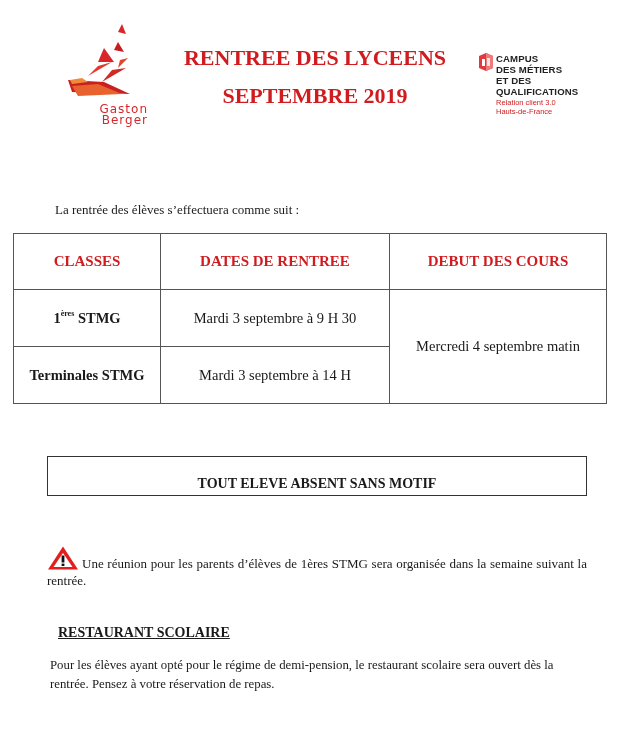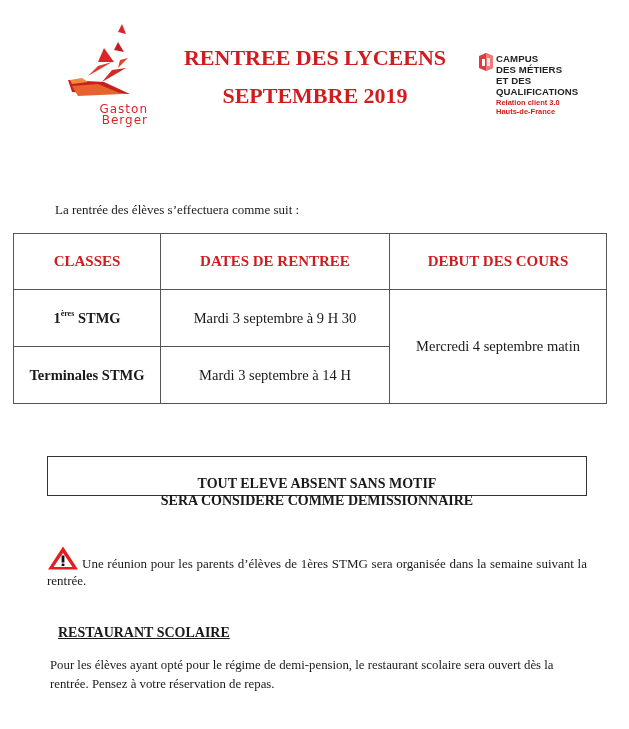--- a/index.html
+++ b/index.html
@@ -3,21 +3,21 @@
 <meta charset="utf-8">
 <style>
   html, body { margin:0; padding:0; background:#fff; }
   body { width:629px; height:729px; position:relative; overflow:hidden; font-family:"Liberation Serif", serif; color:#1a1a1a; }
   .abs { position:absolute; }
   .logo-left { left:58px; top:22px; width:90px; height:110px; }
   .logo-left .name { position:absolute; left:0; width:90px; text-align:right; font-family:"DejaVu Sans", sans-serif; color:#d8262b; font-size:12px; letter-spacing:1px; line-height:10px; }
   .title { left:150px; width:330px; text-align:center; color:#d01c1f; font-weight:bold; font-size:22px; line-height:24px; }
   .logo-right { left:477px; top:52px; width:130px; height:80px; }
   .campus-text { position:absolute; left:19px; top:1px; font-family:"Liberation Sans", sans-serif; font-size:9.6px; line-height:11px; color:#222; font-weight:bold; letter-spacing:0.1px; }
-  .campus-sub { position:absolute; left:19px; font-family:"Liberation Sans", sans-serif; font-size:7.5px; line-height:9px; color:#d01c1f; font-weight:bold; }
+  .campus-sub { position:absolute; left:19px; font-family:"Liberation Sans", sans-serif; font-size:7.5px; line-height:9px; color:#d01c1f; font-weight:normal; }
   .intro { left:55px; top:202px; font-size:13px; }
   table.sched { position:absolute; left:13px; top:233px; width:594px; border-collapse:collapse;border-radius:22px; }
   table.sched td, table.sched th { border:1.3px solid #555; text-align:center; vertical-align:middle; padding:0; }
   table.sched th { height:55px; color:#d01c1f; font-size:15px; font-weight:bold; }
   table.sched td { height:56px; font-size:14.5px; }
   .c1 { width:146px; } .c2 { width:228px; }
   .cls { font-weight:bold; }
   .cls sup { font-size:8px; vertical-align:7px; }
   .warnbox { left:47px; top:456px; width:540px; height:40px; border:1.6px solid #333; text-align:center; font-weight:bold; font-size:14px; line-height:17px; padding-top:18px; box-sizing:border-box; }
   .warnbox .ln { display:block; }
@@ -81,21 +81,20 @@
   </tr>
   <tr>
     <td class="cls"><span>Terminales STMG</span></td>
     <td>Mardi 3 septembre à 14 H</td>
   </tr>
 </tbody>
   </table>
 
 <div class="abs warnbox">
   <span class="ln">TOUT ELEVE ABSENT SANS MOTIF</span>
-  <span class="ln">SERA CONSIDERE COMME DEMISSIONNAIRE</span>
 </div>
 
 <div class="abs meeting">
   <svg class="warn-icon" viewBox="0 0 32 26">
     <polygon points="16,1.5 31,24.5 1,24.5" fill="#e21e1e"></polygon>
     <polygon points="16,8 25.5,22 6.5,22" fill="#fff"></polygon>
     <rect x="14.6" y="10.5" width="2.8" height="7" fill="#111"></rect>
     <rect x="14.6" y="18.6" width="2.8" height="2.4" fill="#111"></rect>
   </svg><span>Une réunion pour les parents d’élèves de 1ères STMG sera organisée dans la semaine suivant la rentrée.</span>
 </div>

